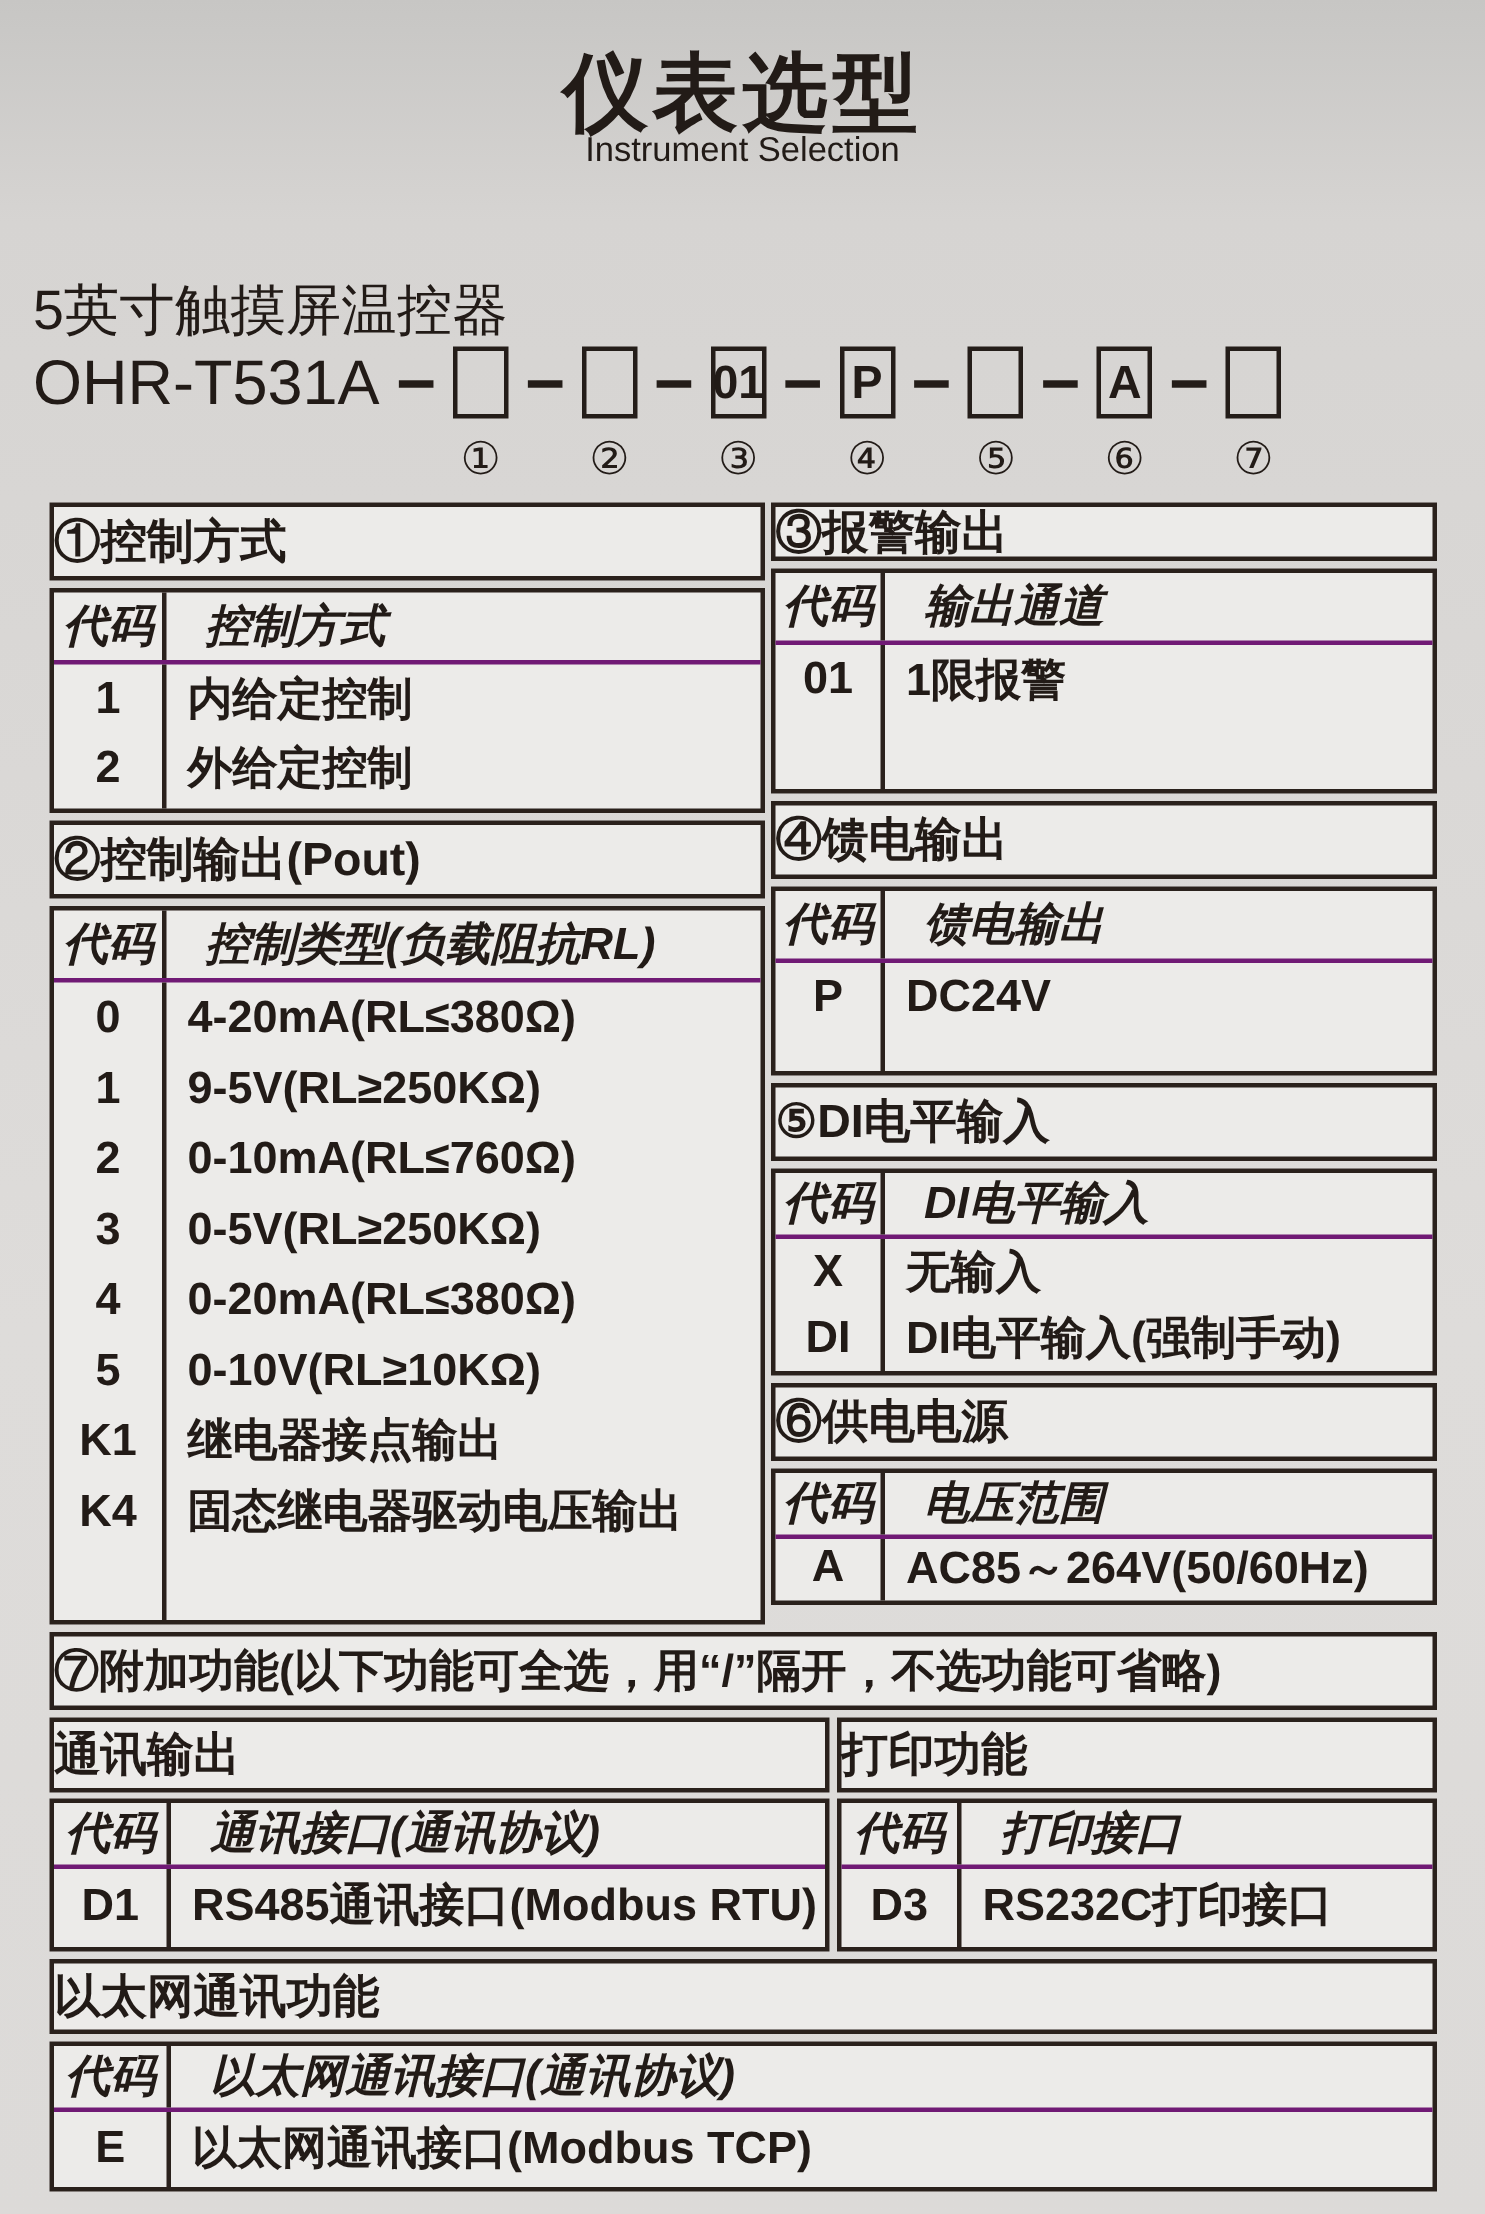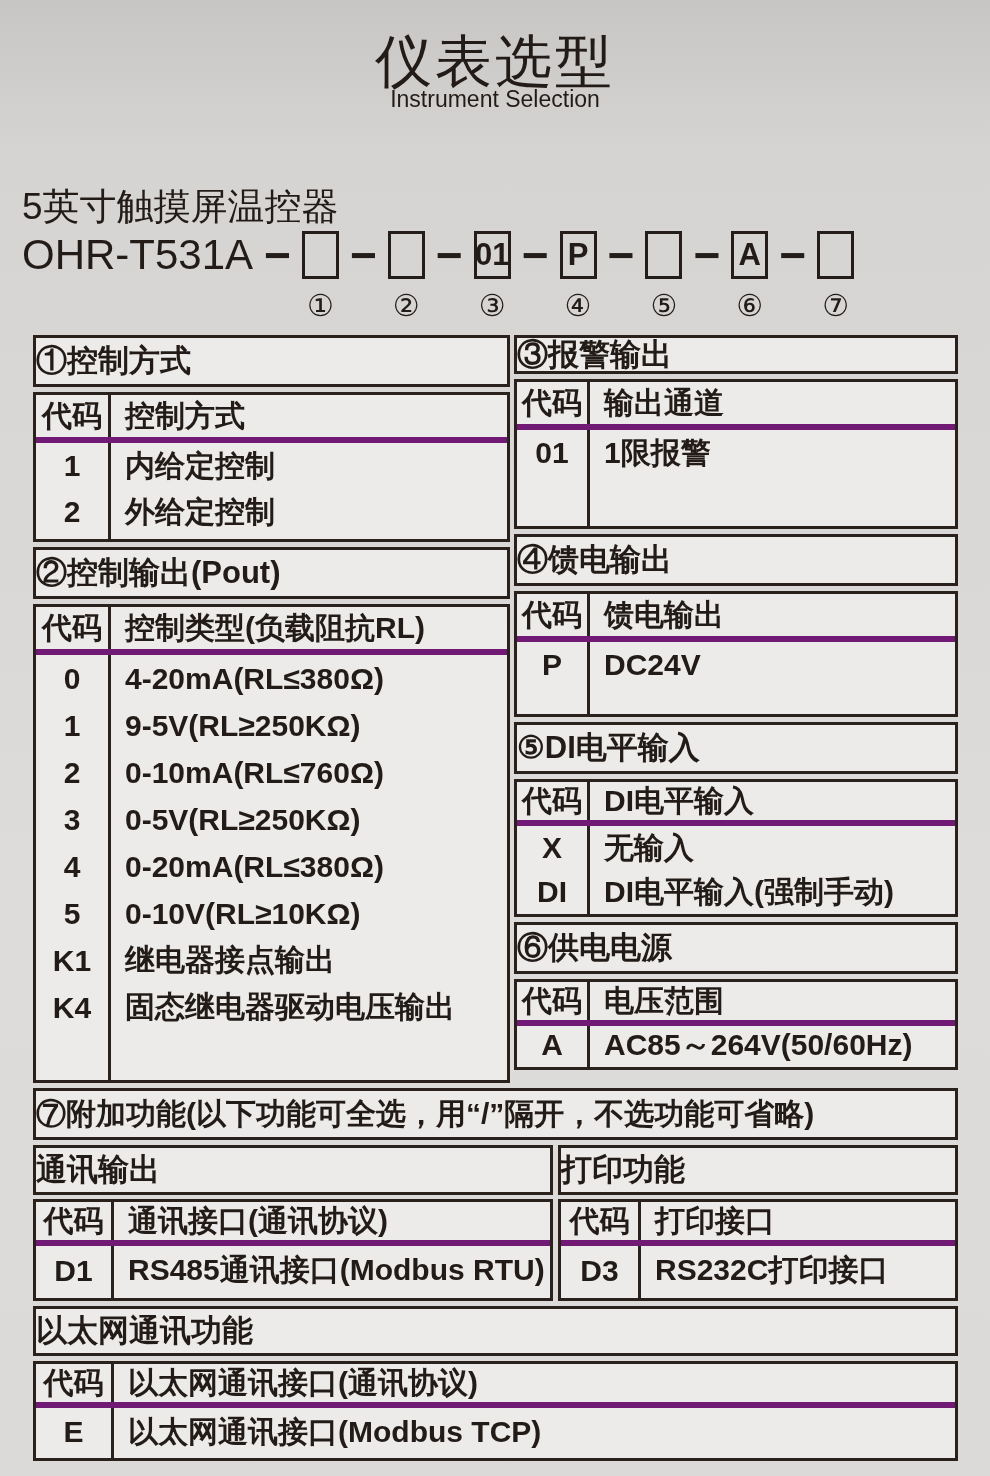--- a/index.html
+++ b/index.html
@@ -4,44 +4,44 @@
 <style>
   * { margin:0; padding:0; box-sizing:border-box; }
   html,body { background:#b9b8b6; }
   #page {
     position:relative; width:990px; height:1476px; overflow:hidden;
     background:linear-gradient(180deg,#c7c6c4 0%, #d6d4d2 10%, #dedcda 60%, #dcdad8 100%);
     font-family:"Liberation Sans", sans-serif;
     color:#221b17;
   }
   .title-cn { position:absolute; top:24px; left:0; width:100%; text-align:center;
-    font-size:57px; font-weight:400; letter-spacing:3px; }
+    font-size:57px; font-weight:700; letter-spacing:3px; }
   .title-en { position:absolute; top:86px; left:0; width:100%; text-align:center;
     font-size:23px; font-weight:400; }
   .product-name { position:absolute; top:182px; left:22px; font-size:37px; font-weight:500; }
 
   
   .model-row { position:absolute; top:231px; left:22px; display:flex; gap:11px; align-items:flex-start; }
   .model-prefix { height:48px; display:flex; align-items:center; font-size:42px; font-weight:500; letter-spacing:0px; }
   .dash { height:48px; display:flex; align-items:center; font-size:46px; font-weight:600; color:#241d19; }
   .slot { display:flex; flex-direction:column; align-items:center; }
   .slot-box { width:37px; height:48px; border:3px solid #241d19; display:flex; align-items:center; justify-content:center;
     font-size:31px; font-weight:600; }
   .slot-num { margin-top:9px; font-size:30px; font-weight:400; }
 
   
   .col { position:absolute; display:flex; flex-direction:column; gap:5px; }
   .titlebox { border:3px solid #2a211c; background:#ecebe9; display:flex; align-items:center;
     font-size:31px; font-weight:700; flex:none; }
   .sec-table { border:3px solid #2a211c; background:#ecebe9; display:flex; flex-direction:column; flex:none; }
-  .thead { display:flex; border-bottom:6px solid #701a75; flex:none; }
+  .thead { display:flex; border-bottom:3px solid #701a75; flex:none;font-style:italic; }
   .tbody { display:flex; flex:1; }
   .code-h { flex:none; border-right:3px solid #2a211c; display:flex; align-items:center; justify-content:center;
     font-size:30px; font-weight:700; }
-  .desc-h { flex:1; display:flex; align-items:center; padding-left:14px; font-size:30px; font-weight:700; }
+  .desc-h { flex:1; display:flex; align-items:center; padding-left:26px; font-size:30px; font-weight:700; }
   .code-col { flex:none; border-right:3px solid #2a211c; display:flex; flex-direction:column; }
   .desc-col { flex:1; display:flex; flex-direction:column; }
   .line { display:flex; align-items:center; flex:none; font-size:30px; font-weight:600; }
   .code-col .line { justify-content:center; }
   .desc-col .line { padding-left:14px; }
 
   
   .t1 .code-h, .t1 .code-col, .t2 .code-h, .t2 .code-col { width:75px; }
   .t3 .code-h, .t3 .code-col, .t4 .code-h, .t4 .code-col,
   .t5 .code-h, .t5 .code-col, .t6 .code-h, .t6 .code-col { width:73px; }

